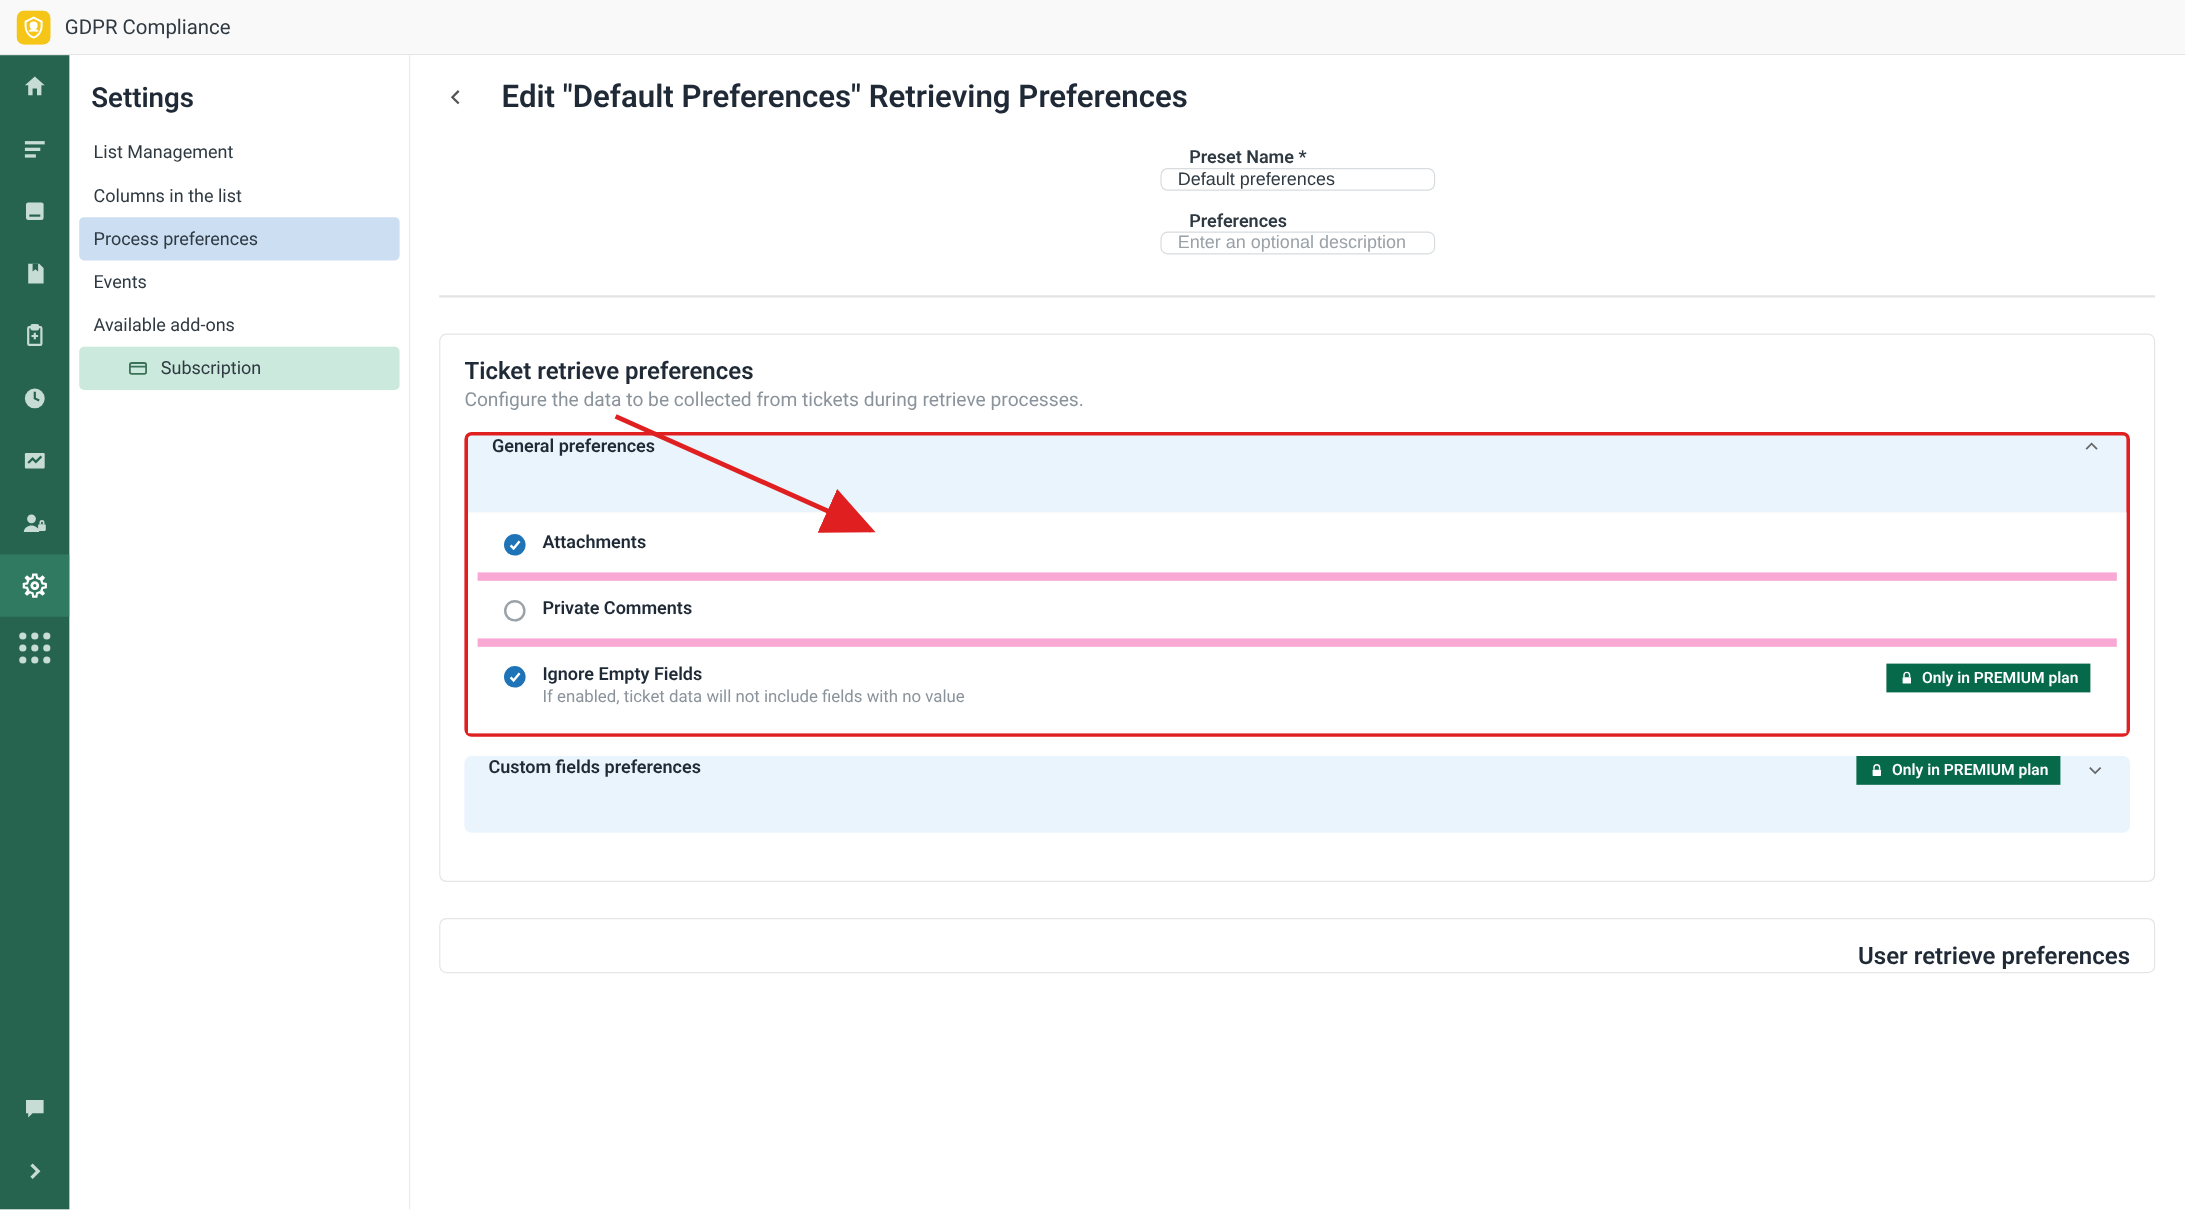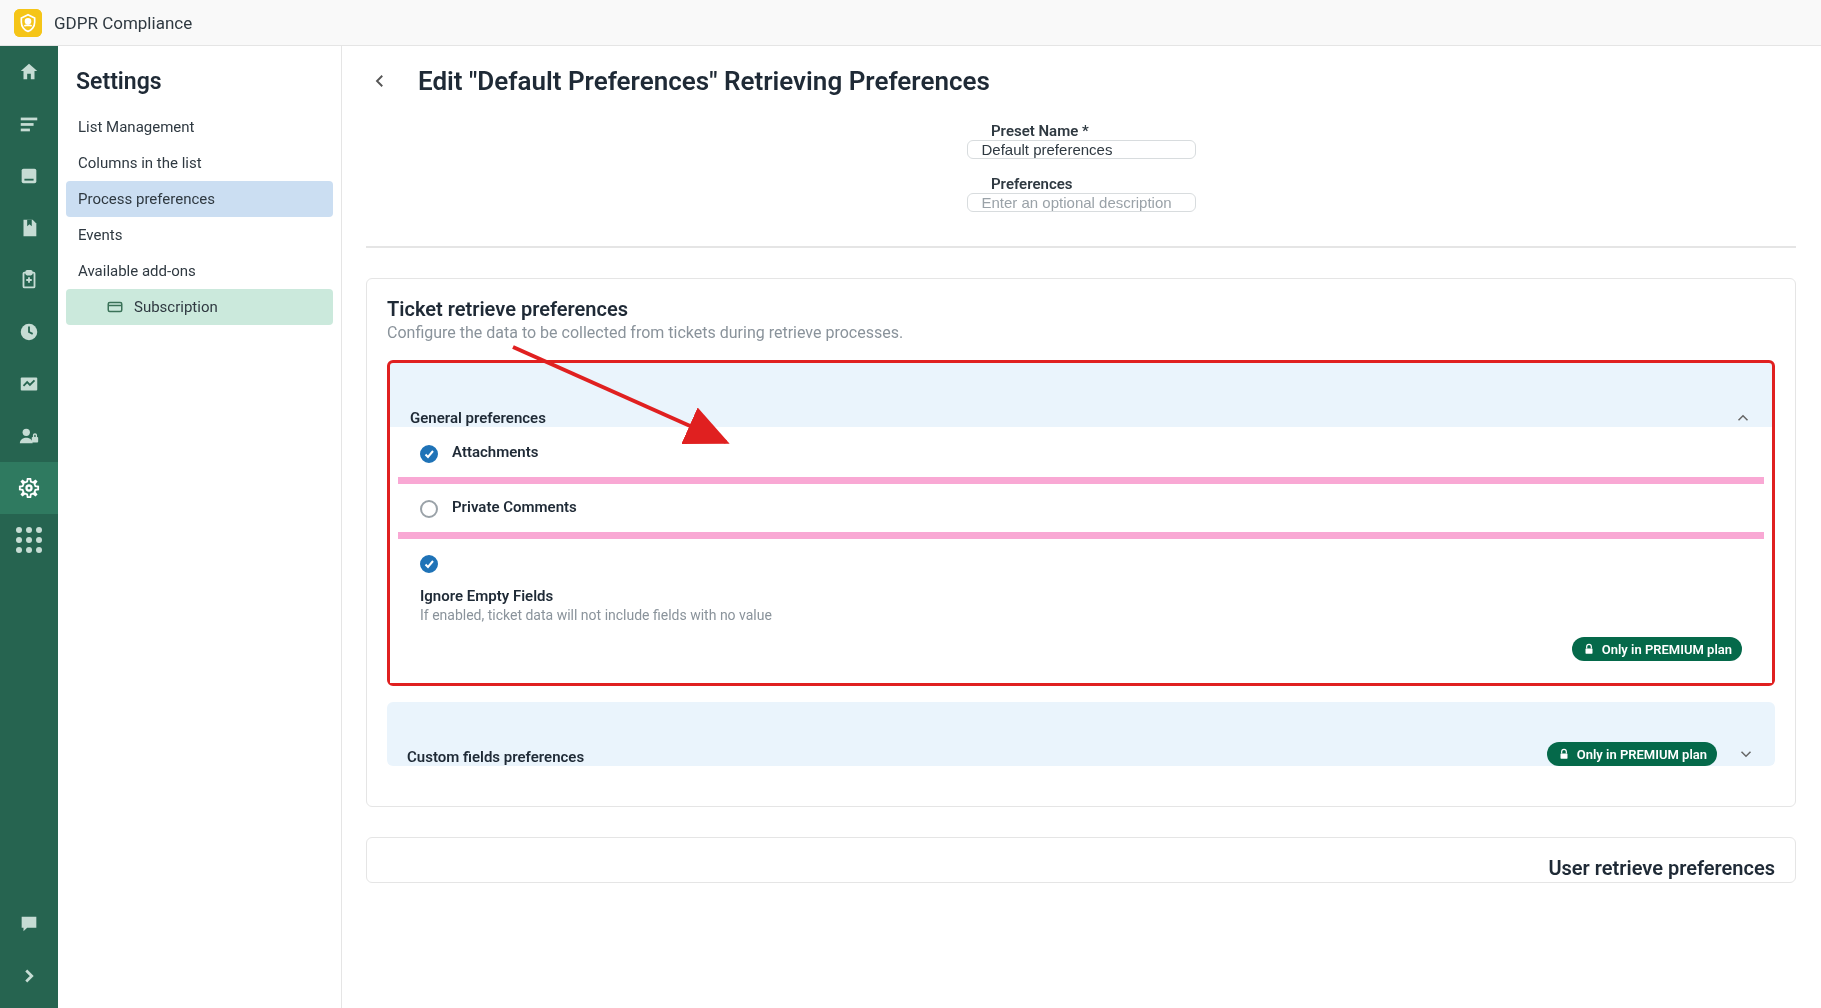--- a/index.html
+++ b/index.html
@@ -145,56 +145,56 @@
   .panel-desc { font-size: 16px; color: #8a939b; margin-bottom: 18px; }
 
   .accordion {
     border-radius: 6px;
     background: #eaf4fc;
     margin-bottom: 16px;
   }
   .accordion.highlight { border: 3px solid #e02020; background: #eaf4fc; }
   .accordion-header {
     display: flex;
-    align-items: flex-end;
+    align-items: flex-start;
     justify-content: space-between;
     height: 64px;
     padding: 0 20px;
     cursor: pointer;
     gap: 0;
   }
   .accordion-header .title { font-size: 15px; font-weight: 600; }
   .chevron { width:18px;height:18px;color:#666; }
   .accordion-body {
     background: #fff;
     padding: 2px 8px 8px 8px;
   }
   .check-row {
     display: flex;
     align-items: flex-start;
     padding: 14px 22px;
     border-bottom: 7px solid #f9a8d4;
     gap: 14px;
   }
-  .check-row:last-child { border-bottom: none; flex-direction: column; }
+  .check-row:last-child { border-bottom: none; }
   .checkbox {
     width:18px;height:18px;border-radius:9px;border:2px solid #9aa2a8;
     display:flex;align-items:center;justify-content:center;
     flex-shrink:0; margin-top:2px; cursor:pointer;
   }
   .checkbox.checked { background:#1f73b7; border-color:#1f73b7; }
   .checkbox.checked svg { width:12px;height:12px;color:#fff; }
   .check-label { font-size: 15px; font-weight: 600; }
   .check-sub { font-size: 14px; color: #8a939b; margin-top: 2px; }
   .row-right { margin-left: auto; }
   .premium-badge {
     display:inline-flex;align-items:center;gap:6px;
     background:#05694a;color:#fff;
     font-size:13px;font-weight:600;
-    height:24px;padding:0 10px;border-radius:12px;
+    height:24px;padding:0 10px;border-radius:0;
     white-space: nowrap;
   }
   .premium-badge svg { width:14px;height:14px; }
 
   
   .arrow-svg {
     position: absolute;
     left: 166px;
     top: 296px;
     pointer-events: none;

